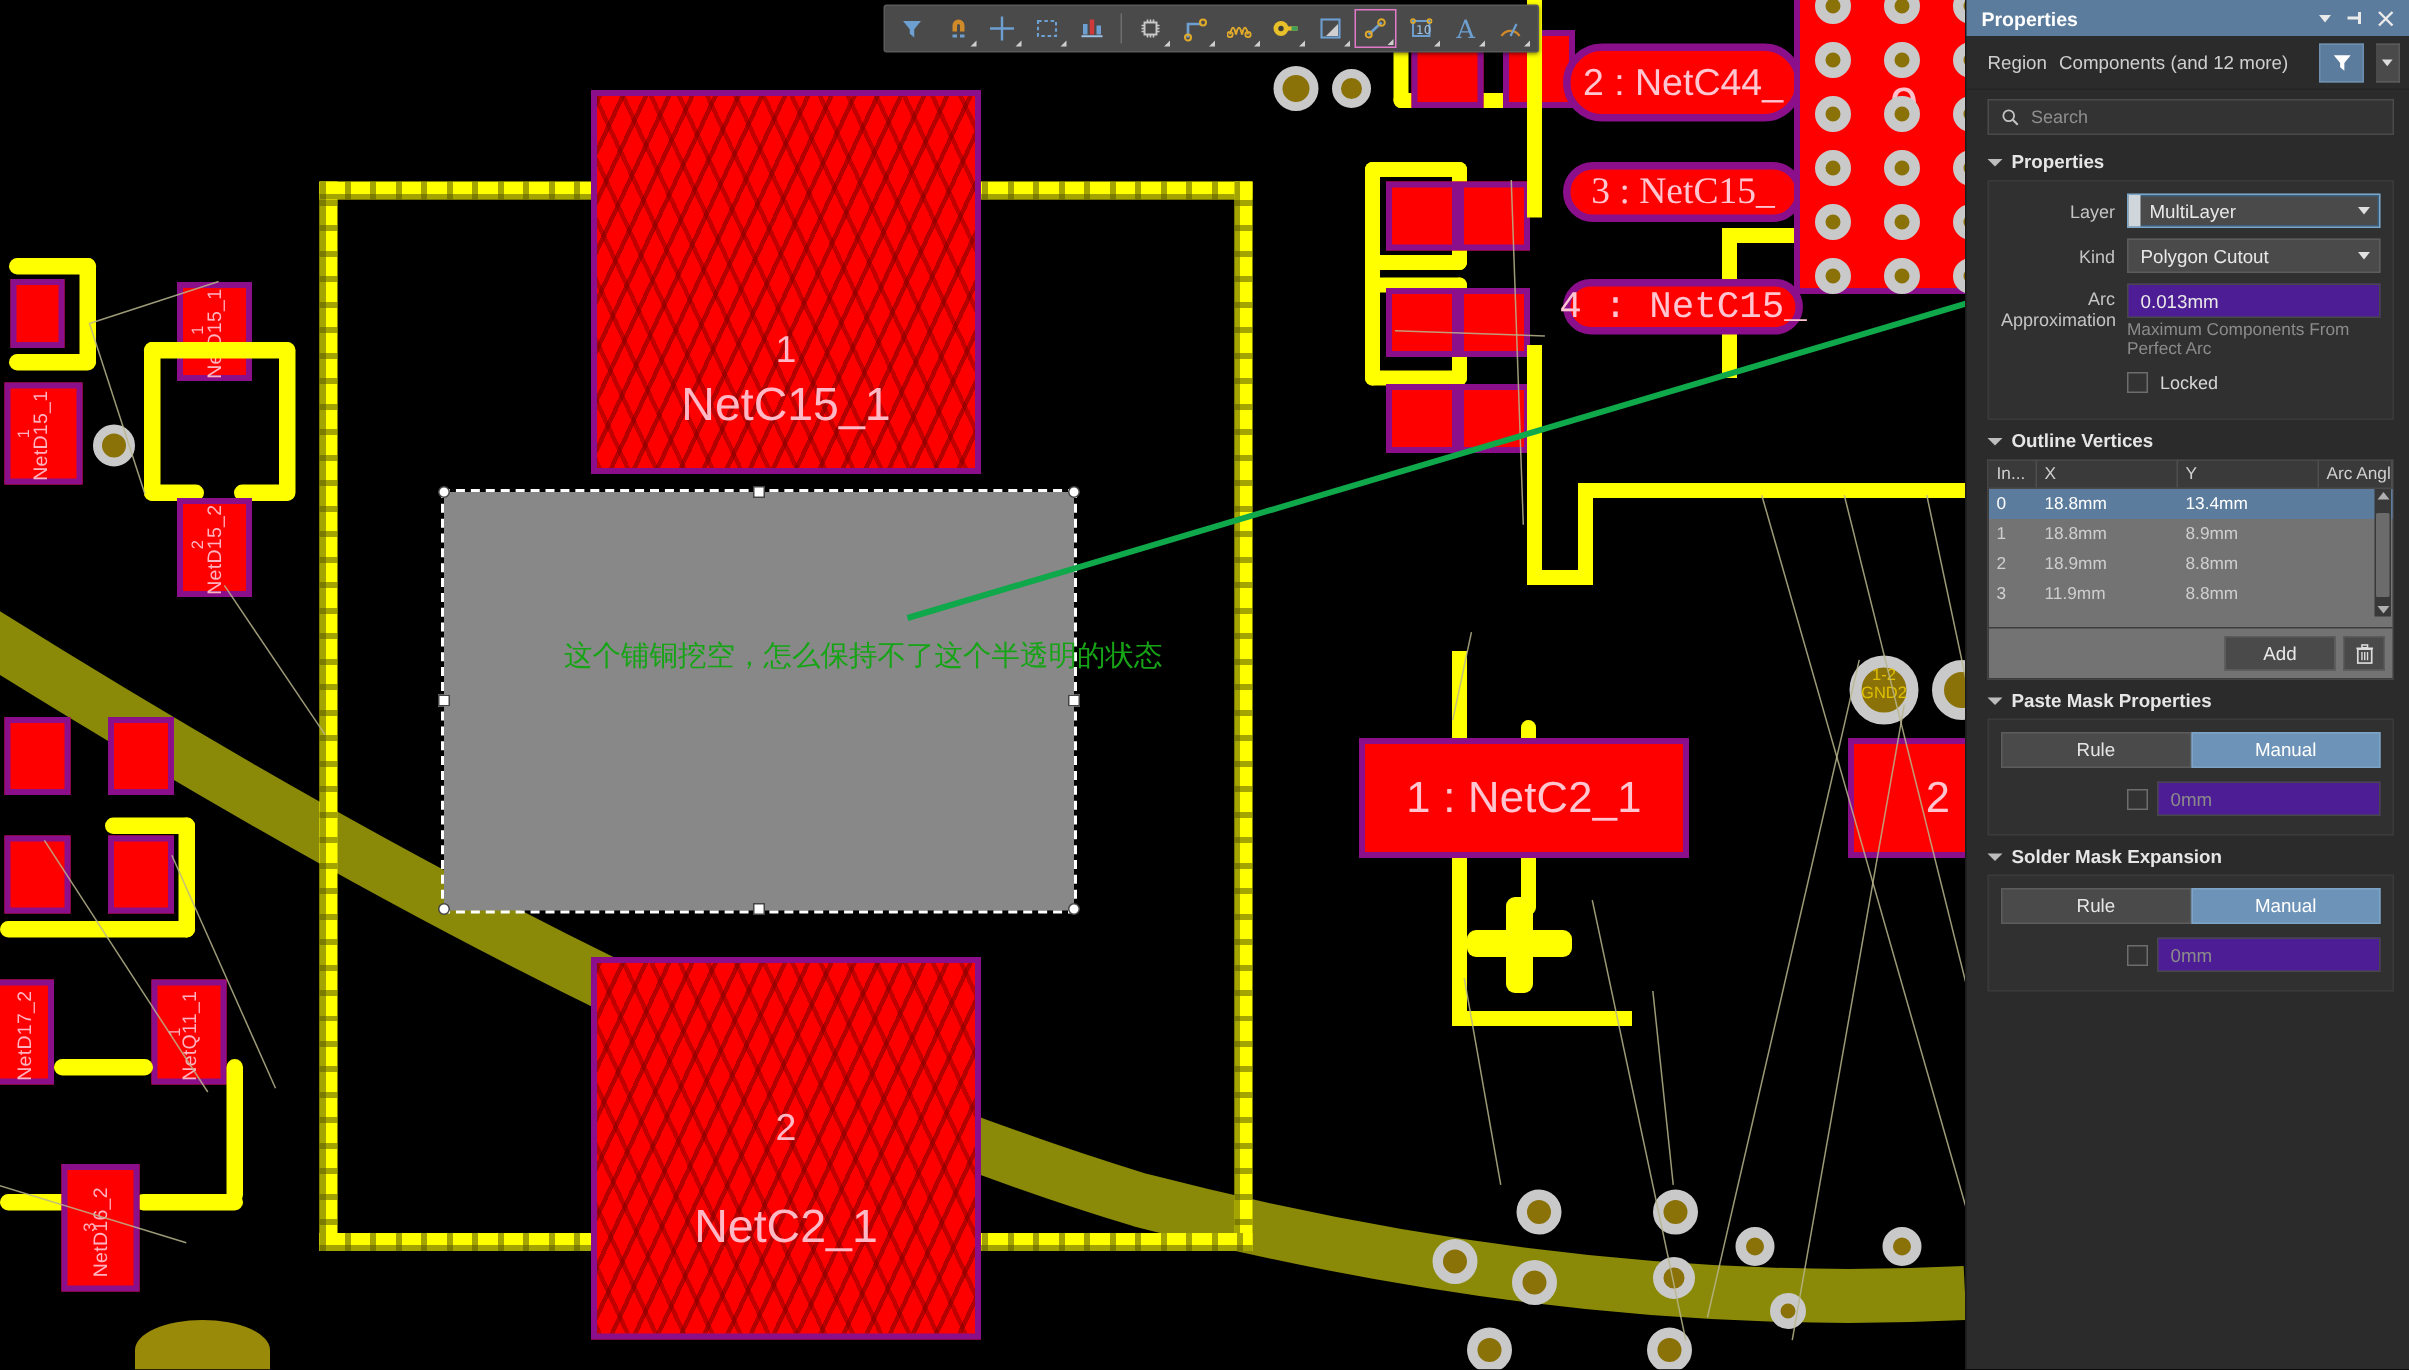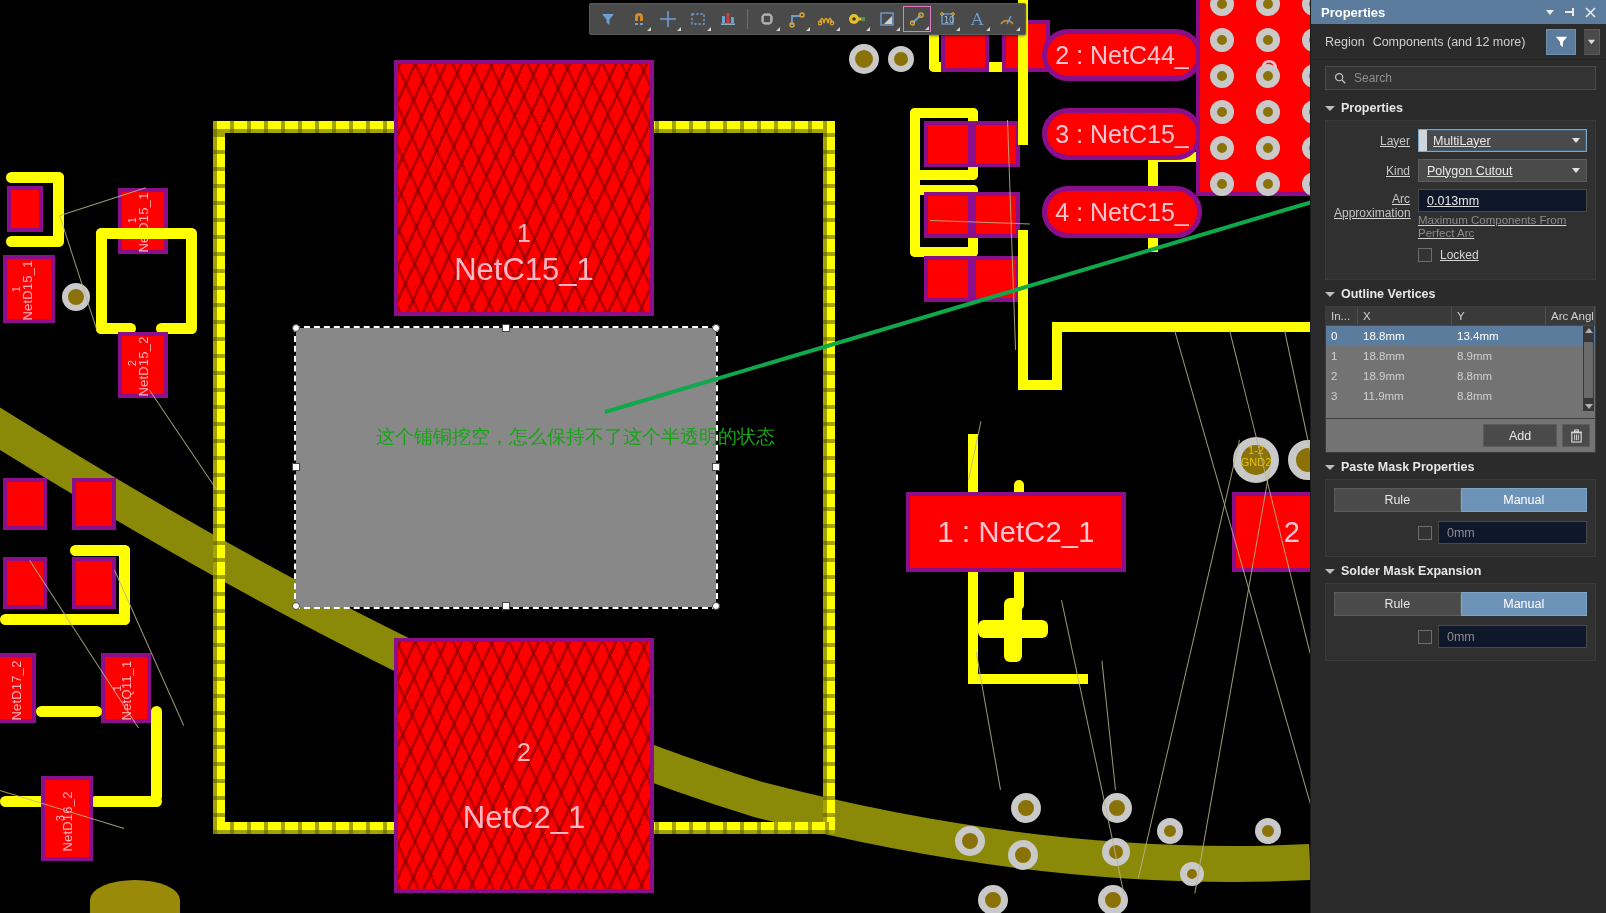--- a/index.html
+++ b/index.html
@@ -143,37 +143,37 @@
   .sect-head {
     display: flex; align-items: center; gap: 6px;
     padding: 7px 0 5px 14px; font-weight: bold; color: #e6e6e6; font-size: 12.5px;
   }
   .tri { width: 0; height: 0; border-left: 5px solid transparent; border-right: 5px solid transparent; border-top: 5px solid #bdbdbd; }
 
   .sect-body {
     margin: 0 10px 0 14px; background: #303030; border: 1px solid #3a3a3a; padding: 8px 8px 10px 8px;
   }
 
-  .frow { display: flex; align-items: center; margin-bottom: 7px; text-decoration: underline; }
+  .frow { display: flex; align-items: center; margin-bottom: 7px; }
   .flbl { width: 84px; text-align: right; padding-right: 8px; color: #c4c4c4; font-size: 12px; line-height: 14px; }
   .fctl { flex: 1; }
 
   .ddl {
     height: 23px; background: #4a4a4a; border: 1px solid #5c5c5c; color: #e8e8e8;
     display: flex; align-items: center; padding-left: 8px; font-size: 12.5px; cursor: pointer;
   }
   .ddl.focused { border: 1px solid #7aa7cc; box-shadow: inset 0 0 0 1px #3c5f7d; }
   .ddl .bar { position:absolute; left:0; top:0; width:8px; height:21px; background:#cfd6dc; }
   .ddl .arrow {
     margin-left: auto; width: 20px; height: 21px; display: flex; align-items: center; justify-content: center;
   }
   .ddl .arrow i { width: 0; height: 0; border-left: 4px solid transparent; border-right: 4px solid transparent; border-top: 5px solid #e0e0e0; display:block; }
 
   .txtin {
-    height: 23px; background: #0f172a; border: 1px solid #484848; color: #e8e8e8;
+    height: 23px; background: #4c1d95; border: 1px solid #484848; color: #e8e8e8;
     display: flex; align-items: center; padding-left: 8px; font-size: 12.5px;
   }
   .hint { color: #8b8b8b; font-size: 11.5px; line-height: 13px; margin-top: 2px; }
 
   .chkrow { display: flex; align-items: center; gap: 8px; margin-top: 8px; }
   .chk { width: 14px; height: 14px; background: #333; border: 1px solid #6d6d6d; }
 
   
   #vtable { margin: 0 10px 0 14px; border: 1px solid #3d3d3d; background: #737373; }
   #vhead { display: flex; height: 19px; background: #3a3a3a; border-bottom: 1px solid #4a4a4a; }
@@ -311,22 +311,22 @@
     <div class="trk" style="left:1018px; top:380px; width:44px; height:10px;"></div>
     <div class="trk" style="left:1052px; top:322px; width:10px; height:68px;"></div>
     <div class="trk" style="left:1052px; top:322px; width:260px; height:10px;"></div>
     <div class="trk" style="left:968px; top:434px; width:10px; height:250px;"></div>
     <div class="trk" style="left:968px; top:674px; width:120px; height:10px;"></div>
     <div class="trk trk-r" style="left:1014px; top:480px; width:10px; height:130px;"></div>
     <div class="trk trk-r" style="left:978px; top:620px; width:70px; height:18px;"></div>
     <div class="trk trk-r" style="left:1004px; top:598px; width:18px; height:64px;"></div>
 
     <div class="oval" style="left:1042px; top:29px; width:160px; height:52px;">2 : NetC44_</div>
-    <div class="oval" style="left:1042px; top:108px; width:160px; height:52px;">3 : NetC15_</div>
-    <div class="oval" style="left:1042px; top:186px; width:160px; height:52px;">4 : NetC15_</div>
+    <div class="oval" style="left:1042px; top:108px; width:160px; height:40px;font-family:Liberation Serif, serif;">3 : NetC15_</div>
+    <div class="oval" style="left:1042px; top:186px; width:160px; height:37px;font-family:Liberation Mono, monospace;">4 : NetC15_</div>
 
     <div class="pad" style="left:1196px; top:-10px; width:120px; height:206px;">
       <div class="pad-lbl" style="left:60px; top:58px; font-size:34px; color:#ffc0cb;">9</div>
       <div class="via" style="left:10px; top:-2px; width:24px; height:24px;"></div>
       <div class="via" style="left:56px; top:-2px; width:24px; height:24px;"></div>
       <div class="via" style="left:102px; top:-2px; width:24px; height:24px;"></div>
       <div class="via" style="left:10px; top:34px; width:24px; height:24px;"></div>
       <div class="via" style="left:56px; top:34px; width:24px; height:24px;"></div>
       <div class="via" style="left:102px; top:34px; width:24px; height:24px;"></div>
       <div class="via" style="left:10px; top:70px; width:24px; height:24px;"></div>

